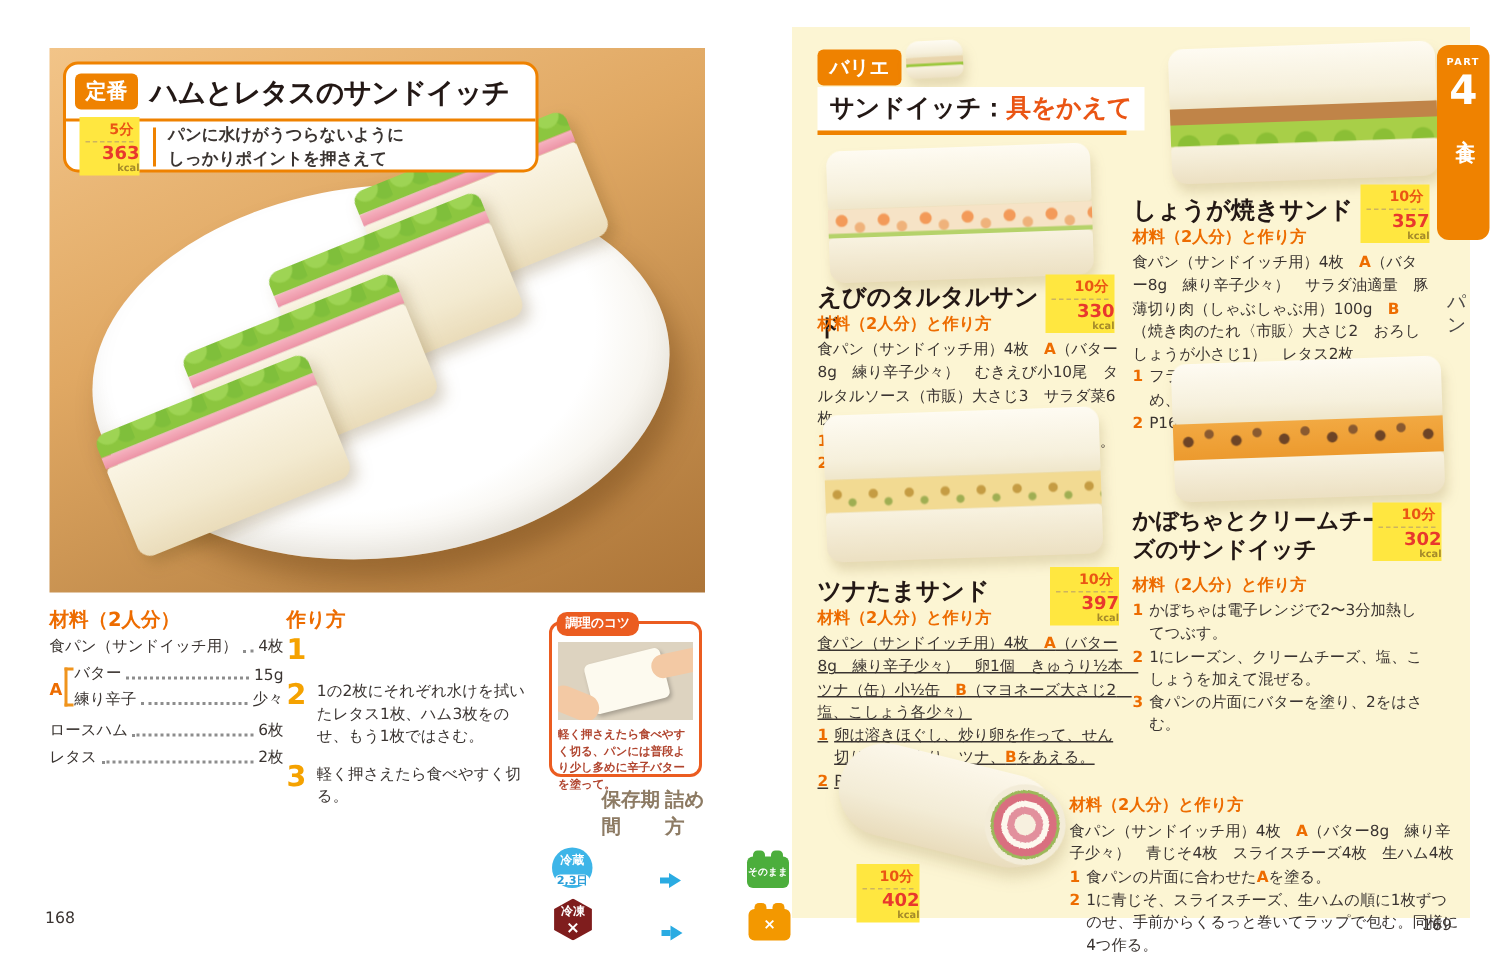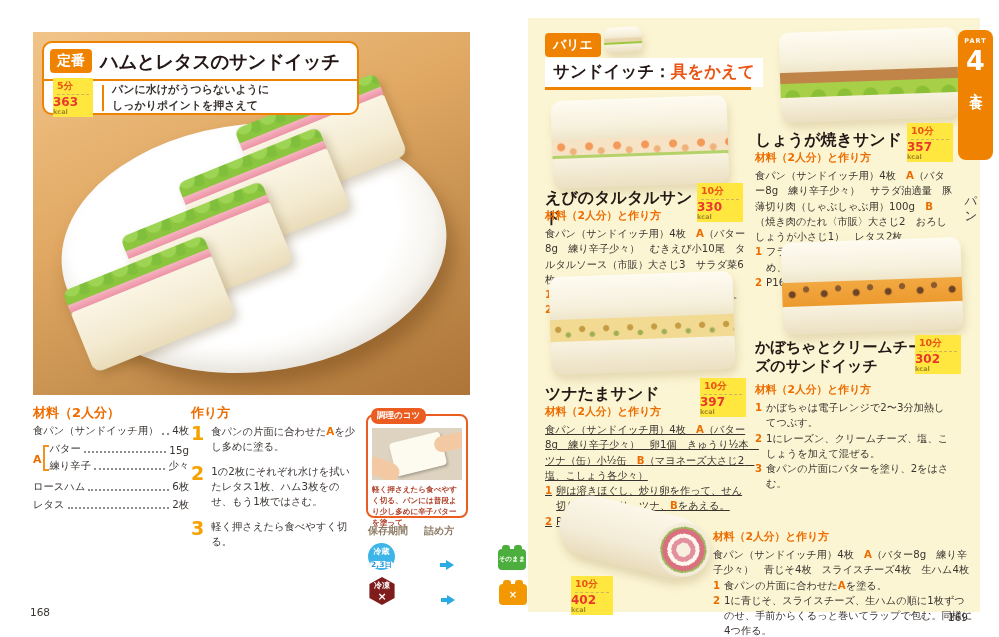--- a/index.html
+++ b/index.html
@@ -23,21 +23,21 @@
   .p-bread{flex:1;border-radius:3px 3px 9px 9px;
     background:linear-gradient(#faf4e3 0%,#f3ead0 60%,#eadcba 100%);}
   .pc1{left:212px;top:66px;} .pc2{left:155px;top:120px;} .pc3{left:98px;top:174px;} .pc4{left:40px;top:228px;}
 
   .headbox{position:absolute;left:42px;top:41px;width:317px;height:74px;background:#fff;
     border:2.5px solid #ef8200;border-radius:10px;box-sizing:border-box;}
   .hb-row1{display:flex;align-items:center;height:36px;border-bottom:2px solid #ef8200;padding:0 6px;}
   .badge-teiban{background:#ef8200;color:#fff;font-weight:bold;font-size:14px;padding:3px 7px;border-radius:4px;flex:0 0 auto;}
   .hb-title{font-size:18.5px;font-weight:bold;color:#231815;margin-left:8px;white-space:nowrap;letter-spacing:-0.5px;}
   .hb-row2{display:flex;align-items:center;height:33px;}
-  .kbadge{background:#ffe740;width:40px;text-align:left;padding:2px 0 1px;margin-left:9px;flex:0 0 auto;}
+  .kbadge{background:#ffe740;width:40px;text-align:right;padding:2px 0 1px;margin-left:9px;flex:0 0 auto;}
   .k-time{color:#ea5514;font-weight:bold;font-size:9.5px;border-bottom:1.5px dashed #cdb45e;margin:0 4px 1px;padding-bottom:1px;}
   .k-val{color:#e8382d;font-weight:bold;font-size:12px;line-height:1.1;}
   .k-unit{color:#a58a2a;font-weight:bold;font-size:6.5px;line-height:1;}
   .hb-vline{width:2px;background:#ef8200;height:26px;margin:0 8px 0 9px;}
   .hb-desc{font-size:11px;font-weight:bold;color:#3a3431;line-height:1.45;}
 
   .sec-head{position:absolute;font-size:13px;font-weight:bold;color:#ed6c00;}
   .ingredients{position:absolute;left:33px;top:424px;width:156px;font-size:10.3px;}
   .ing-row{display:flex;align-items:flex-end;margin-bottom:4px;}
   .i-name{flex:0 0 auto;} .i-amt{flex:0 0 auto;}
@@ -59,21 +59,21 @@
     font-weight:bold;padding:2px 6px;border-radius:7px;}
   .tip-photo{height:52px;background:#ddd3c0;position:relative;overflow:hidden;}
   .tip-bread{position:absolute;left:20px;top:9px;width:52px;height:34px;background:#fdfaef;
     transform:rotate(-14deg);border-radius:4px;box-shadow:1px 2px 3px rgba(0,0,0,.25);}
   .tip-hand{position:absolute;background:#f3c9a4;border-radius:10px;}
   .th1{left:-6px;bottom:2px;width:34px;height:18px;transform:rotate(22deg);}
   .th2{right:-8px;top:6px;width:36px;height:16px;transform:rotate(-12deg);}
   .tip-text{margin-top:4px;font-size:7.6px;font-weight:bold;color:#b0442e;line-height:1.45;}
 
   .storage{position:absolute;left:368px;top:524px;width:105px;}
-  .st-heads{display:flex;font-size:10px;font-weight:bold;color:#8d7b64;margin-bottom:5px;}
+  .st-heads{display:flex;font-size:13px;font-weight:bold;color:#8d7b64;margin-bottom:5px;margin-left:33px;}
   .st-heads .h1{width:56px;} 
   .st-row{display:flex;align-items:flex-end;margin-bottom:7px;gap:40px;}
   .ic-fridge{width:27px;height:27px;border-radius:50%;background:#3db5e8;color:#fff;font-size:8px;
     font-weight:bold;text-align:center;position:relative;line-height:1;padding-top:5px;box-sizing:border-box;flex:0 0 auto;}
   .ic-fridge .sub{position:absolute;left:2px;right:2px;bottom:2px;background:#fff;color:#2d9fd8;
     border-radius:5px;font-size:7.5px;font-weight:bold;}
   .ic-freeze{width:28px;height:28px;background:#7f1d1d;color:#fff;font-size:8px;font-weight:bold;
     text-align:center;clip-path:polygon(50% 0,95% 25%,95% 75%,50% 100%,5% 75%,5% 25%);
     padding-top:4px;box-sizing:border-box;line-height:1.2;flex:0 0 auto;}
   .ic-freeze .sub{font-size:11px;line-height:1;}
@@ -226,21 +226,20 @@
         <span class="i-name">レタス</span>
         <span class="i-dots"></span>
         <span class="i-amt">2枚</span>
       </div>
     </div>
 
   <div class="sec-head" style="left:191px;top:404px;">作り方</div>
   <div class="steps rbody-like">
       <div class="bline">
         <span class="bnum">1</span>
-        <span class="btxt">食パンの片面に合わせた<span class="ab">A</span>を少し多めに塗る。</span>
       </div>
       <div class="bline">
         <span class="bnum">2</span>
         <span class="btxt">1の2枚にそれぞれ水けを拭いたレタス1枚、ハム3枚をのせ、もう1枚ではさむ。</span>
       </div>
       <div class="bline">
         <span class="bnum">3</span>
         <span class="btxt">軽く押さえたら食べやすく切る。</span>
       </div>
     </div>

